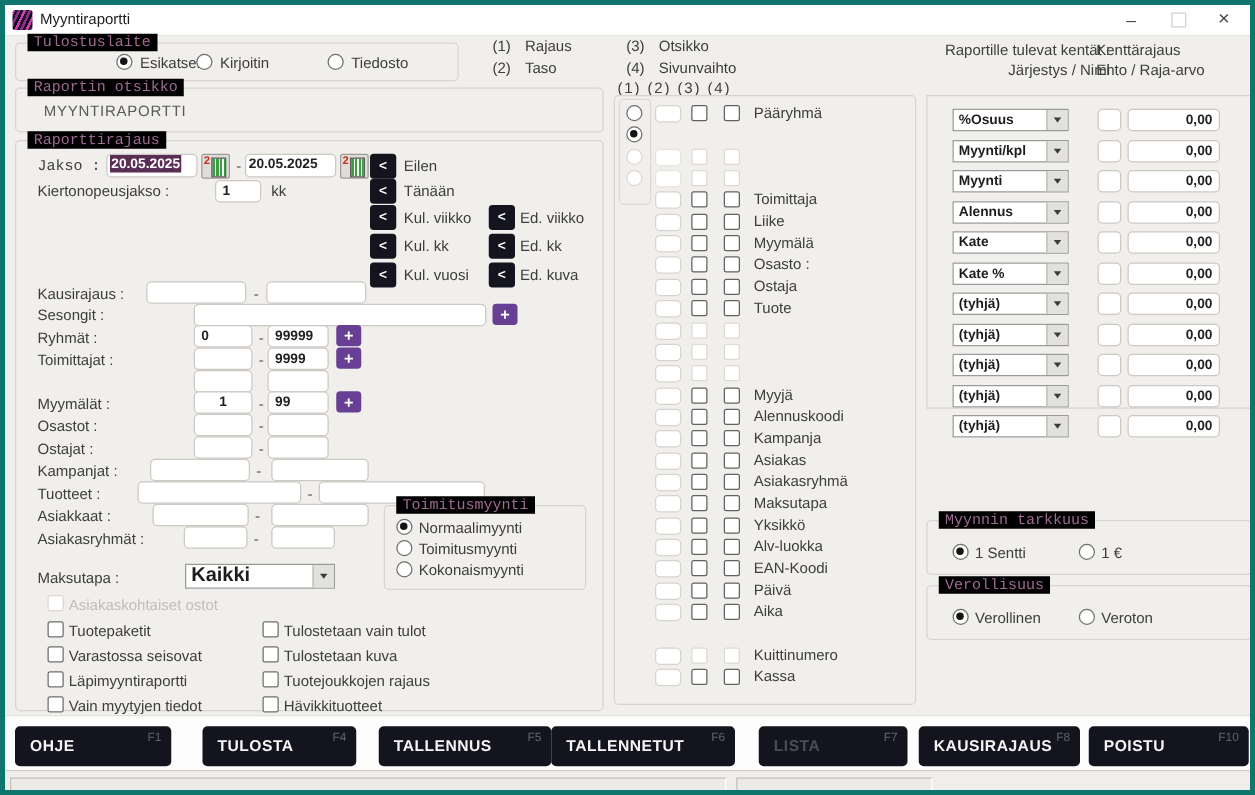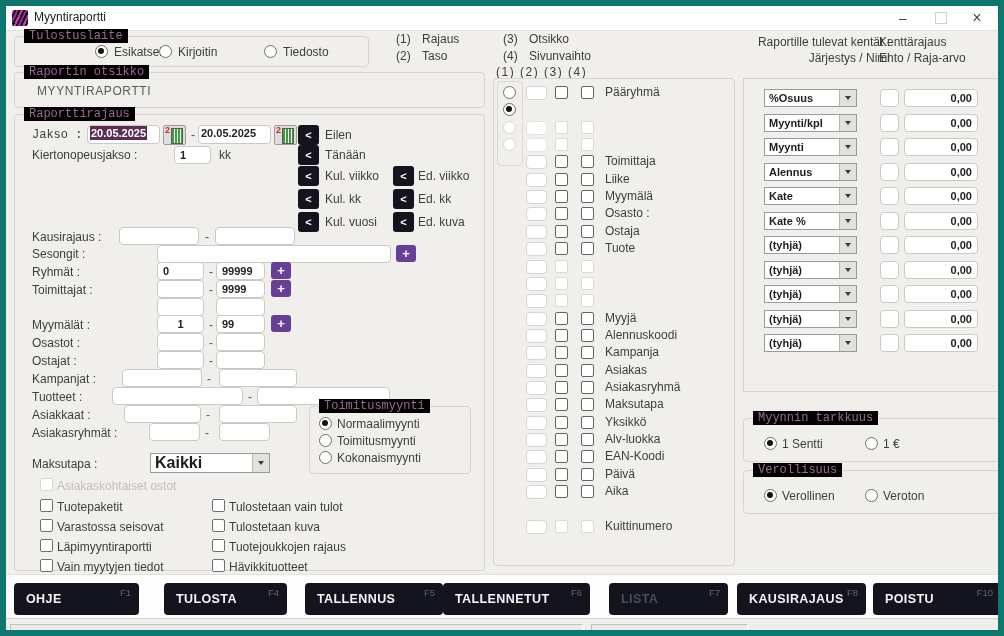--- a/index.html
+++ b/index.html
@@ -1,16 +1,16 @@
 <!DOCTYPE html>
 <html><head>
 <meta charset="utf-8">
 <style>
   html,body{margin:0;padding:0;background:#cfcfcf;font-family:"Liberation Sans",sans-serif;}
-  #win{position:relative;width:1004px;height:636px;background:#f1efec;border:6px solid #0f766e;box-sizing:border-box;overflow:hidden;}
+  #win{position:relative;width:1004px;height:636px;background:#f1efec;border:4px solid #0f766e;box-sizing:border-box;overflow:hidden;}
   
   #titlebar{position:absolute;left:0;top:0;width:100%;height:24px;background:#ffffff;border-bottom:1px solid #e4e2df;}
   #appicon{position:absolute;left:6px;top:4px;width:16px;height:16px;border-radius:2px;
     background:repeating-linear-gradient(115deg,#c93dae 0 2px,#231330 2px 4px,#8b2f86 4px 6px,#120b1c 6px 8px);}
   #apptitle{position:absolute;left:28px;top:4px;font-size:12px;color:#1d1d1d;}
   .wbtn{position:absolute;top:0;width:34px;height:23px;display:flex;align-items:center;justify-content:center;color:#4a4a4a;font-size:14px;}
   #btn-min{right:78px;}
   #btn-max{right:40px;}
   #btn-max .maxsq{width:10px;height:10px;border:1px solid #cfcfcf;}
   #btn-close{right:4px;font-size:16px;}
@@ -47,21 +47,21 @@
   .mrow{position:absolute;left:0;width:100%;height:16px;}
   .mbox{position:absolute;left:32px;top:1px;width:21px;height:14px;background:#fff;border:1px solid #d7d3ce;border-radius:4px;box-sizing:border-box;}
   .mbox.dim{border-color:#e7e4e0;}
   .mcb{position:absolute;top:1px;width:13px;height:13px;background:#fff;border:1.5px solid #626262;border-radius:2px;box-sizing:border-box;}
   .mcb.dim{border-color:#ddd9d4;}
   .mlabel{position:absolute;left:111px;top:0;font-size:12px;color:#3d3d3d;line-height:15px;white-space:nowrap;}
   .mradio{position:absolute;left:9px;width:13px;height:13px;background:#fff;border:1.5px solid #6f6f6f;border-radius:50%;box-sizing:border-box;}
   .mradio.on::after{content:"";position:absolute;left:2px;top:2px;width:6px;height:6px;border-radius:50%;background:#141414;}
   .mradio.dim{border-color:#dcd8d3;}
   
-  #fieldsbox{position:absolute;left:737px;top:72px;width:260px;height:314px;border:1px solid #d8d4cf;border-radius:0;box-sizing:border-box;}
+  #fieldsbox{position:absolute;left:737px;top:72px;width:260px;height:251px;border:1px solid #d8d4cf;border-radius:0;box-sizing:border-box;}
   .frow{position:absolute;left:0;width:100%;height:18px;}
   .frow .combo{left:20px;top:0;width:93px;height:18px;}
   .frow .cond{position:absolute;left:136px;top:0;width:19px;height:18px;}
   .frow .val{position:absolute;left:160px;top:0;width:74px;height:18px;text-align:right;font-weight:bold;}
   .rheader{position:absolute;font-size:12px;color:#3d3d3d;white-space:nowrap;}
   
   #btnstrip{position:absolute;left:0;top:568px;width:100%;height:44px;background:#fdfdfd;border-top:1px solid #e3e1de;}
   .fbtn{position:absolute;top:8px;height:32px;background:#14141e;border-radius:4px;cursor:pointer;}
   .fbtn-label{position:absolute;left:12px;top:9px;font-size:12.5px;font-weight:bold;letter-spacing:.4px;color:#f4f4f4;}
   .fbtn-key{position:absolute;right:8px;top:4px;font-size:9.5px;color:#606271;}
@@ -421,20 +421,26 @@
         <span class="mcb" style="left: 61px;"></span>
         <span class="mcb" style="left: 87px;"></span>
         <span class="mlabel">Aika</span>
       </div>
       <div class="mrow" style="top: 439.75px;">
         <span class="mbox"></span>
         <span class="mcb dim" style="left: 61px;"></span>
         <span class="mcb dim" style="left: 87px;"></span>
         <span class="mlabel">Kuittinumero</span>
       </div>
+      <div class="mrow" style="top: 457.1px;">
+        <span class="mbox"></span>
+        <span class="mcb" style="left: 61px;"></span>
+        <span class="mcb" style="left: 87px;"></span>
+        <span class="mlabel">Kassa</span>
+      </div>
     </div>
 
   <span class="rheader" style="left:742px;top:29px;width:142px;text-align:right;">Raportille tulevat kentät :</span>
   <span class="rheader" style="left:742px;top:45px;width:142px;text-align:right;">Järjestys / Nimi</span>
   <span class="rheader" style="left:873px;top:29px;">Kenttärajaus</span>
   <span class="rheader" style="left:873px;top:45px;">Ehto / Raja-arvo</span>
 
   <div id="fieldsbox">
       <div class="frow" style="top: 10px;">
         <div class="combo">

